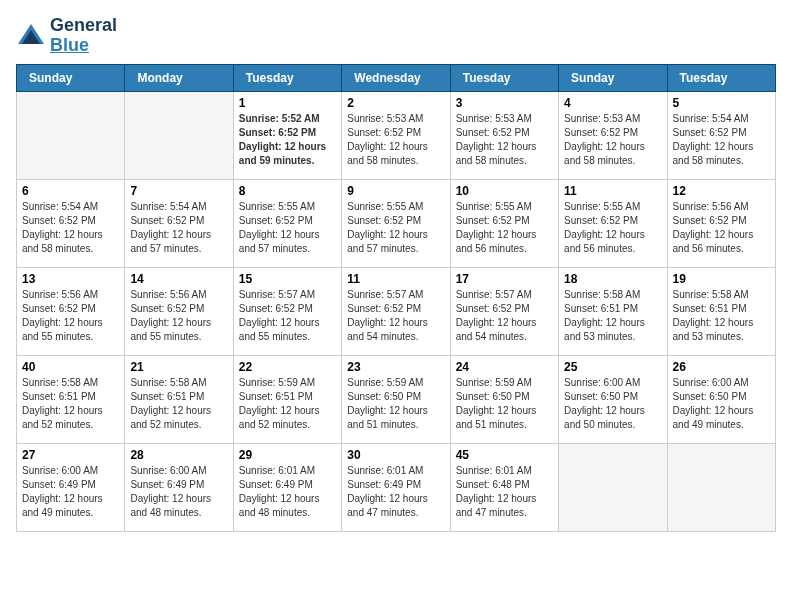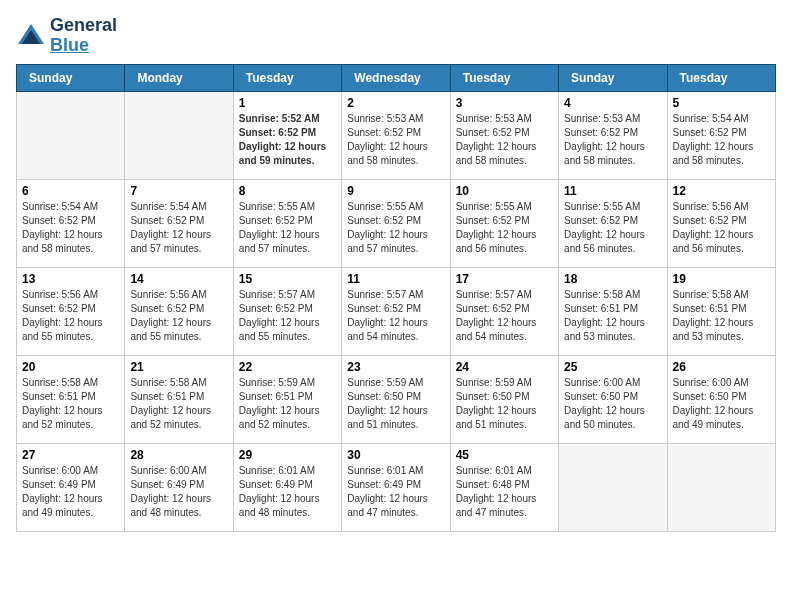--- a/index.html
+++ b/index.html
@@ -238,21 +238,21 @@
         </td>
         <td>
           <span class="day-num">19</span>
           <div class="day-info" style="white-space: pre-line;">Sunrise: 5:58 AM
 Sunset: 6:51 PM
 Daylight: 12 hours and 53 minutes.</div>
         </td>
       </tr>
       <tr class="week-row">
         <td>
-          <span class="day-num">20</span>
+          <span class="day-num">40</span>
           <div class="day-info" style="white-space: pre-line;">Sunrise: 5:58 AM
 Sunset: 6:51 PM
 Daylight: 12 hours and 52 minutes.</div>
         </td>
         <td>
           <span class="day-num">21</span>
           <div class="day-info" style="white-space: pre-line;">Sunrise: 5:58 AM
 Sunset: 6:51 PM
 Daylight: 12 hours and 52 minutes.</div>
         </td>

